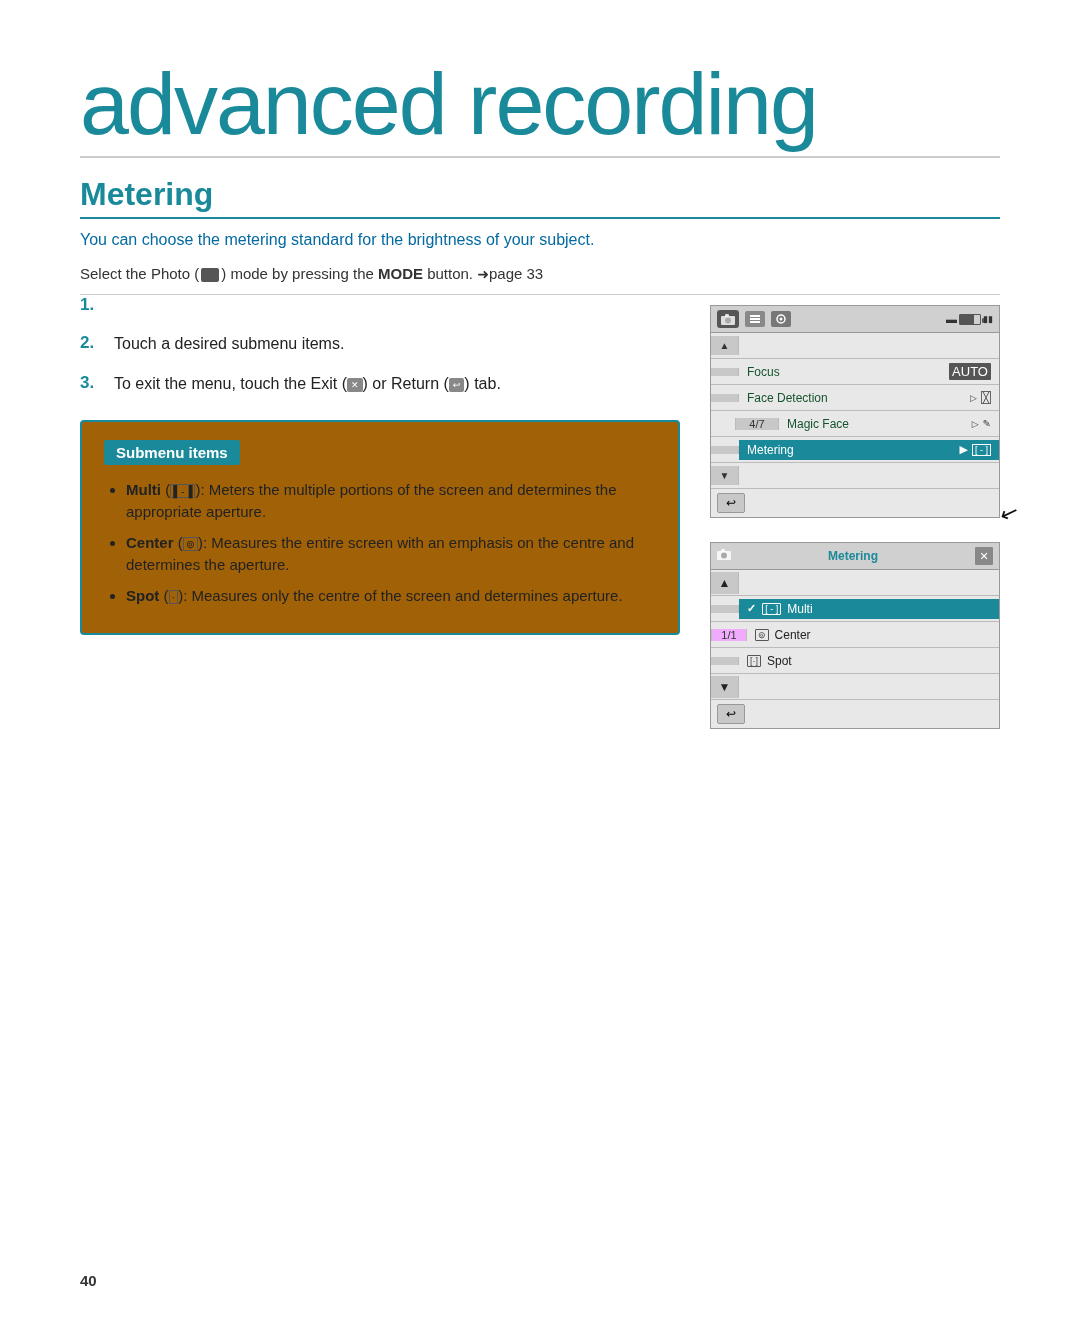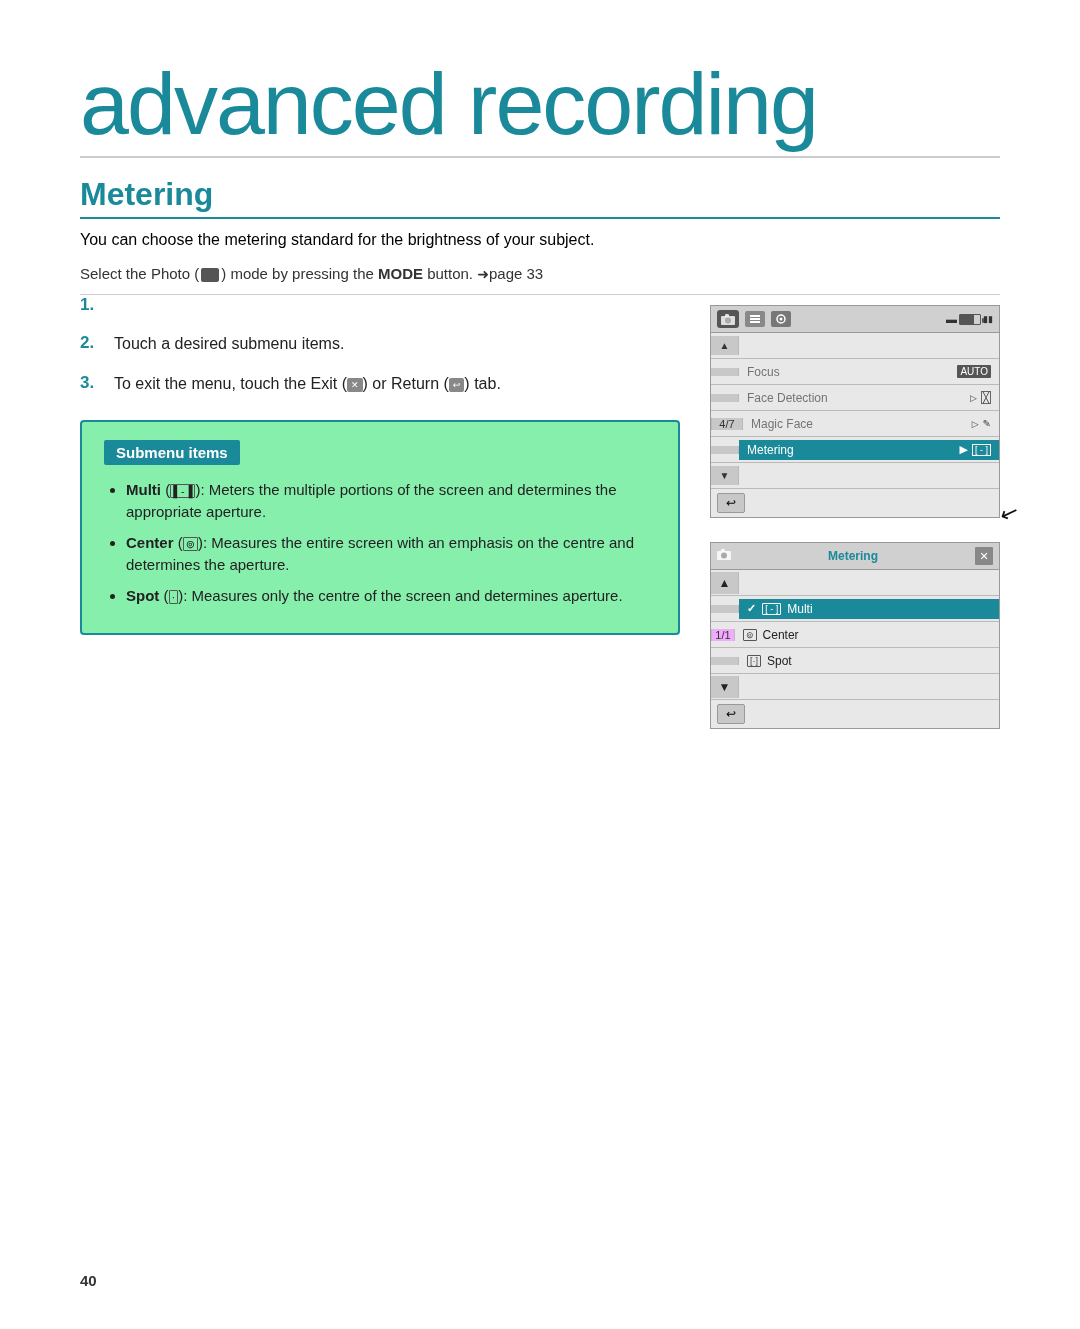--- a/index.html
+++ b/index.html
@@ -32,21 +32,21 @@
       font-weight: 700;
       color: #1a8a9a;
       border-bottom: 2px solid #1a8a9a;
       padding-bottom: 4px;
       margin-bottom: 12px;
     }
 
     
     .description {
       font-size: 16px;
-      color: #000000;
+      color: #0369a1;
       margin-bottom: 16px;
     }
 
     
     .precheck-label {
       font-size: 15px;
       font-weight: 700;
       text-decoration: underline;
       margin-bottom: 4px;
     }
@@ -103,21 +103,21 @@
     .step-text .quote-bold {
       font-weight: bold;
     }
 
     
     .submenu-box {
       border: 2px solid #1a8a9a;
       border-radius: 4px;
       padding: 18px 22px;
       margin-top: 24px;
-      background: #86efac;
+      background: #a16207;
     }
 
     .submenu-title {
       background: #1a8a9a;
       color: #fff;
       font-size: 15px;
       font-weight: bold;
       padding: 4px 12px;
       display: inline-block;
       margin-bottom: 14px;
@@ -256,54 +256,55 @@
     .panel-content-col {
       flex: 1;
       display: flex;
       align-items: center;
       justify-content: space-between;
       padding: 3px 8px;
     }
 
     .panel-item-label {
       font-size: 12px;
-      color: #737373;
+      color: #14532d;
     }
 
     .panel-item-value {
       font-size: 11px;
       color: #444;
       display: flex;
       align-items: center;
       gap: 4px;
     }
 
     .auto-badge {
       background: #555;
       color: #fff;
-      font-size: 10px;
+      font-size: 13px;
       padding: 1px 3px;
       border-radius: 1px;
     }
 
     .play-tri {
       font-size: 9px;
       color: #444;
     }
 
     .panel-page-col {
-      width: 32px;
+      width: 44px;
       background: #c8c8c8;
       border-left: 1px solid #bbb;
       display: flex;
       align-items: center;
       justify-content: center;
       font-size: 11px;
       color: #333;
       border-right: 1px solid #bbb;
+      margin-left: 24px;
     }
 
     
     .panel-row.highlighted .panel-content-col {
       background: #1a8a9a;
     }
     .panel-row.highlighted .panel-item-label {
       color: #fff;
     }
     .panel-row.highlighted .panel-item-value {
@@ -630,21 +631,21 @@
       <div class="panel2-row">
         <div class="panel2-nav-col"></div>
         <div class="panel2-content-col selected">
           <span class="check-mark">✓</span>
           <span class="panel2-item-icon" style="border:1px solid #fff;color:#fff;font-size:9px;padding:0 2px;">[ - ]</span>
           <span class="panel2-item-label">Multi</span>
         </div>
       </div>
 
       <div class="panel2-row" style="position:relative;">
-        <div class="panel2-page-col" style="width:24px;background:#f0abfc;border-right:1px solid #bbb;display:flex;align-items:center;justify-content:center;font-size:11px;">1/1</div>
+        <div class="panel2-page-col" style="width:36px;background:#f0abfc;border-right:1px solid #bbb;display:flex;align-items:center;justify-content:center;font-size:11px;">1/1</div>
         <div class="panel2-content-col">
           <span class="panel2-item-icon" style="border:1px solid #555;color:#444;font-size:9px;padding:0 2px;">⊚</span>
           <span class="panel2-item-label">Center</span>
         </div>
       </div>
 
       <div class="panel2-row">
         <div class="panel2-nav-col"></div>
         <div class="panel2-content-col">
           <span class="panel2-item-icon" style="border:1px solid #555;color:#444;font-size:9px;padding:0 2px;">[·]</span>

